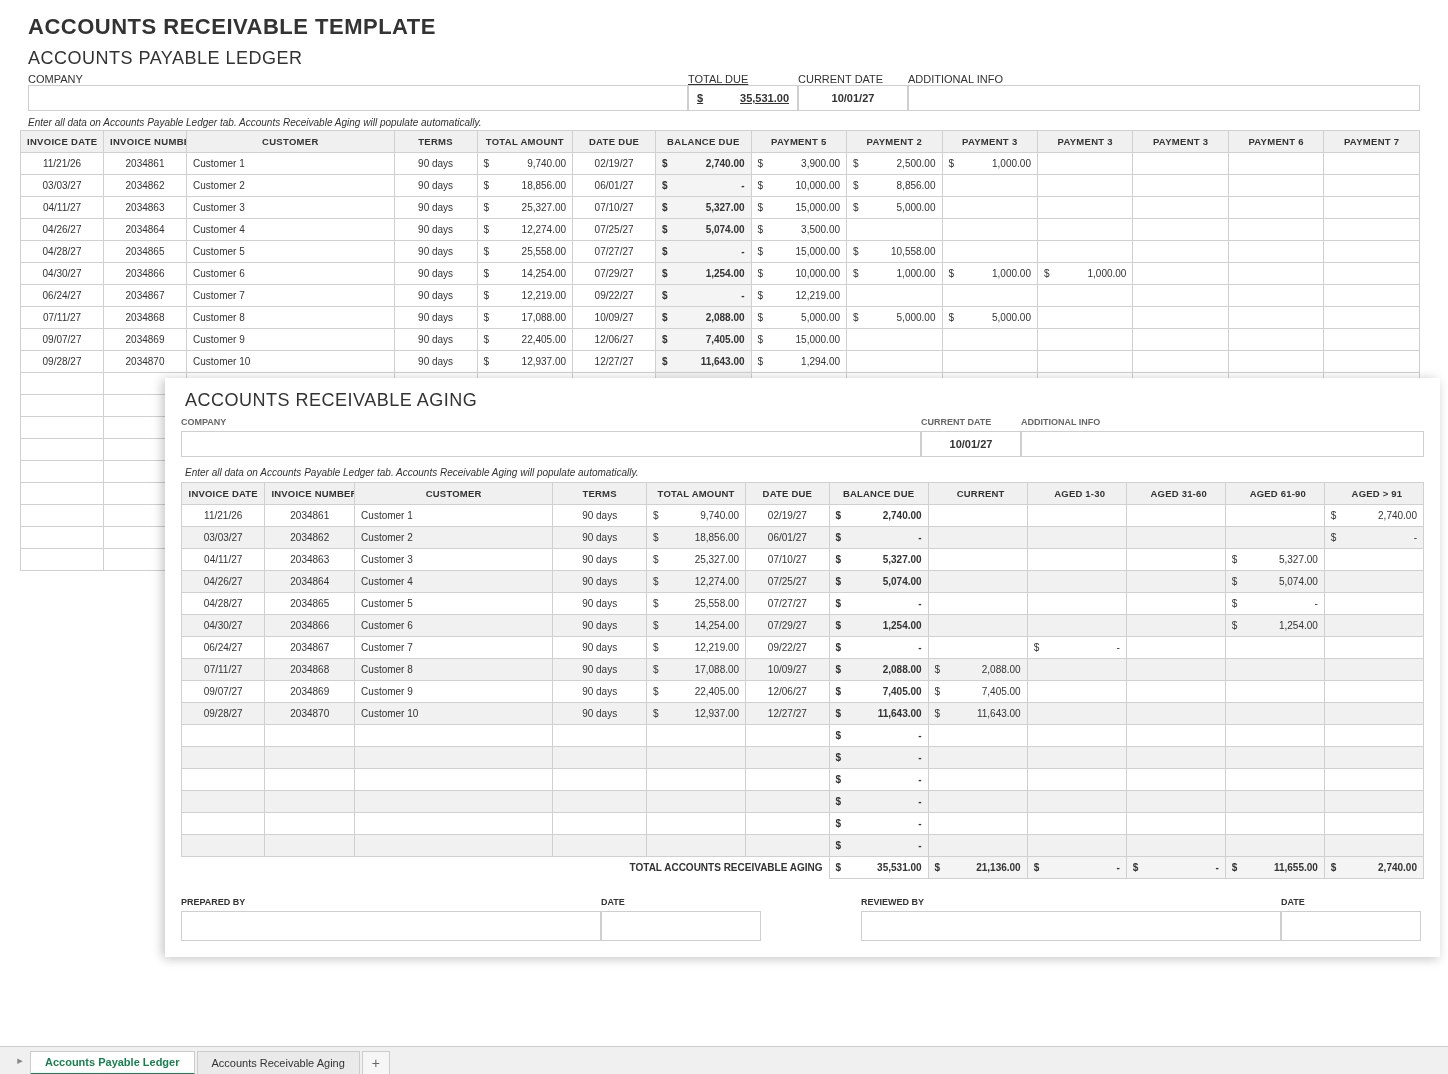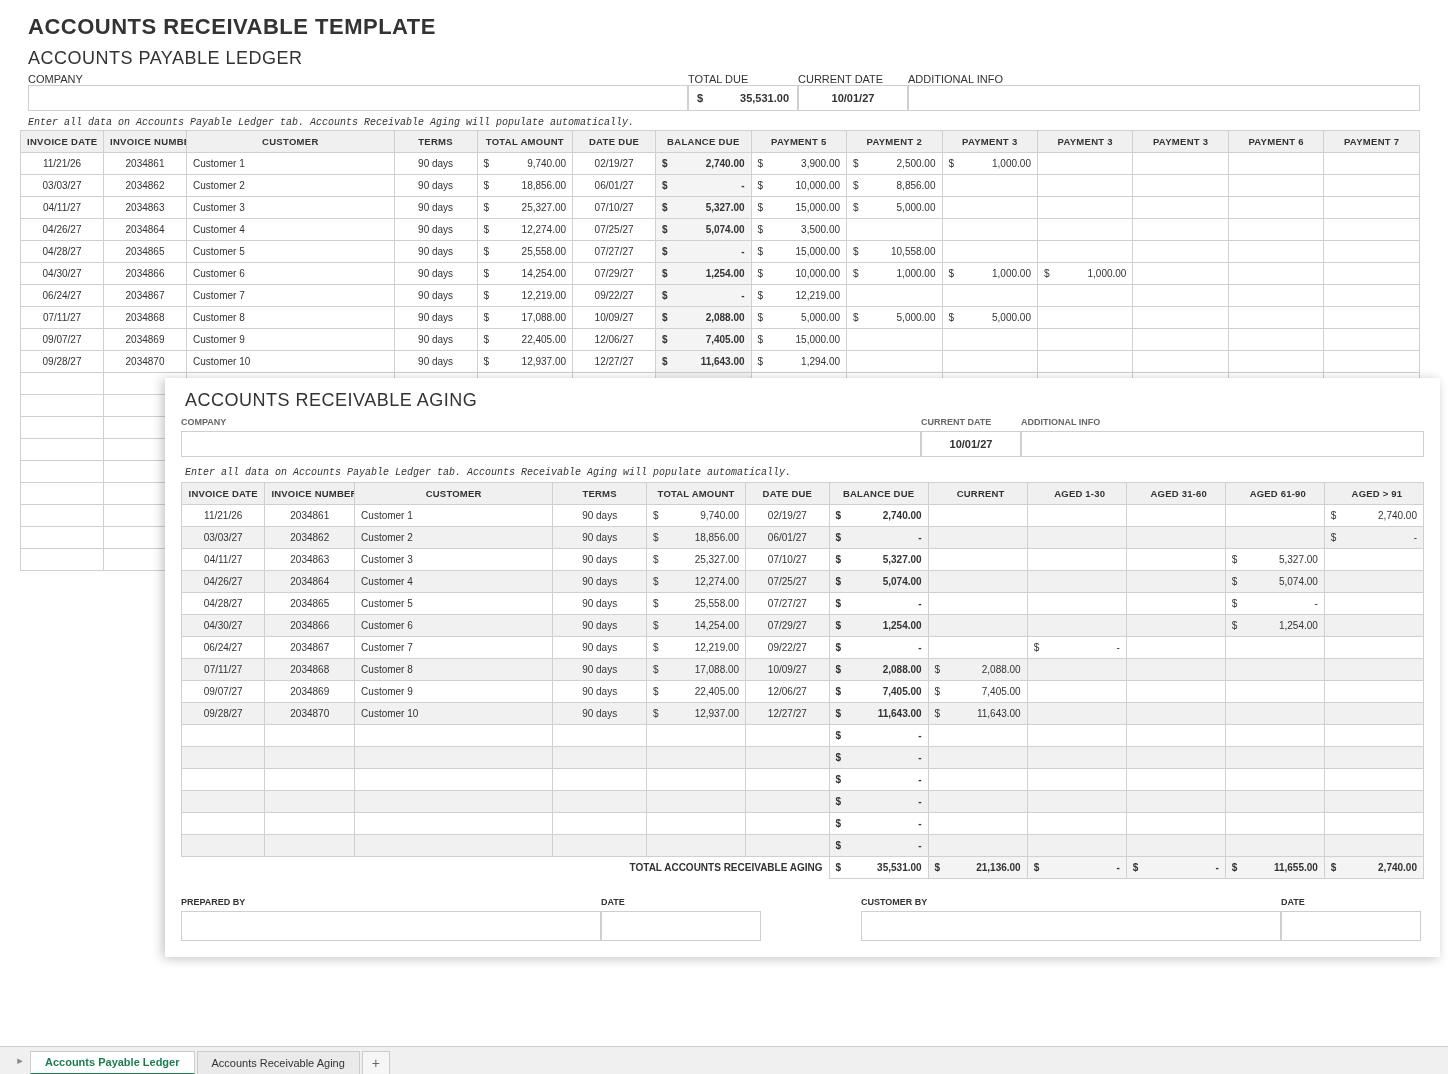--- a/index.html
+++ b/index.html
@@ -25,40 +25,39 @@
     padding: 6px 0 4px 28px;
   }
   .hdr-row {
     display: flex;
     padding: 0 28px;
     gap: 0;
     align-items: flex-end;
   }
   .hdr-row .seg { display: flex; flex-direction: column; }
   .hdr-row .company { flex: 0 0 660px; }
-  .hdr-row .tot { flex: 0 0 110px; }
+  .hdr-row .tot { flex: 0 0 110px; text-decoration: underline; }
   .hdr-row .cur { flex: 0 0 110px; }
   .hdr-row .addl { flex: 1; }
   .hdr-row .cell {
     border: 1px solid #cfcfcf;
     height: 26px;
     display: flex;
     align-items: center;
     padding: 0 8px;
     font-size: 11px;
   }
   .hdr-row .cell.center { justify-content: center; }
   .hdr-row .cell.money { justify-content: space-between; font-weight: 700; }
   .hdr-row .cell.money span:first-child { margin-right: 4px; }
   .note {
     font-style: italic;
     font-size: 10px;
     padding: 6px 0 2px 28px;
     color: #333;
-    font-family: Liberation Mono, monospace;
   }
 
   
   table.ledger {
     border-collapse: collapse;
     margin-left: 20px;
     width: 1400px;
     table-layout: fixed;
   }
   table.ledger th, table.ledger td {
@@ -1432,21 +1431,21 @@
     <div class="sig-col prep">
       <div class="lbl">PREPARED BY</div>
       <div class="box"></div>
     </div>
     <div class="sig-col date1">
       <div class="lbl">DATE</div>
       <div class="box"></div>
     </div>
     <div class="sig-col gap"></div>
     <div class="sig-col rev">
-      <div class="lbl">CUSTOMER BY</div>
+      <div class="lbl">REVIEWED BY</div>
       <div class="box"></div>
     </div>
     <div class="sig-col date2">
       <div class="lbl">DATE</div>
       <div class="box"></div>
     </div>
   </div>
 </div>
 
 <div class="tabs">

